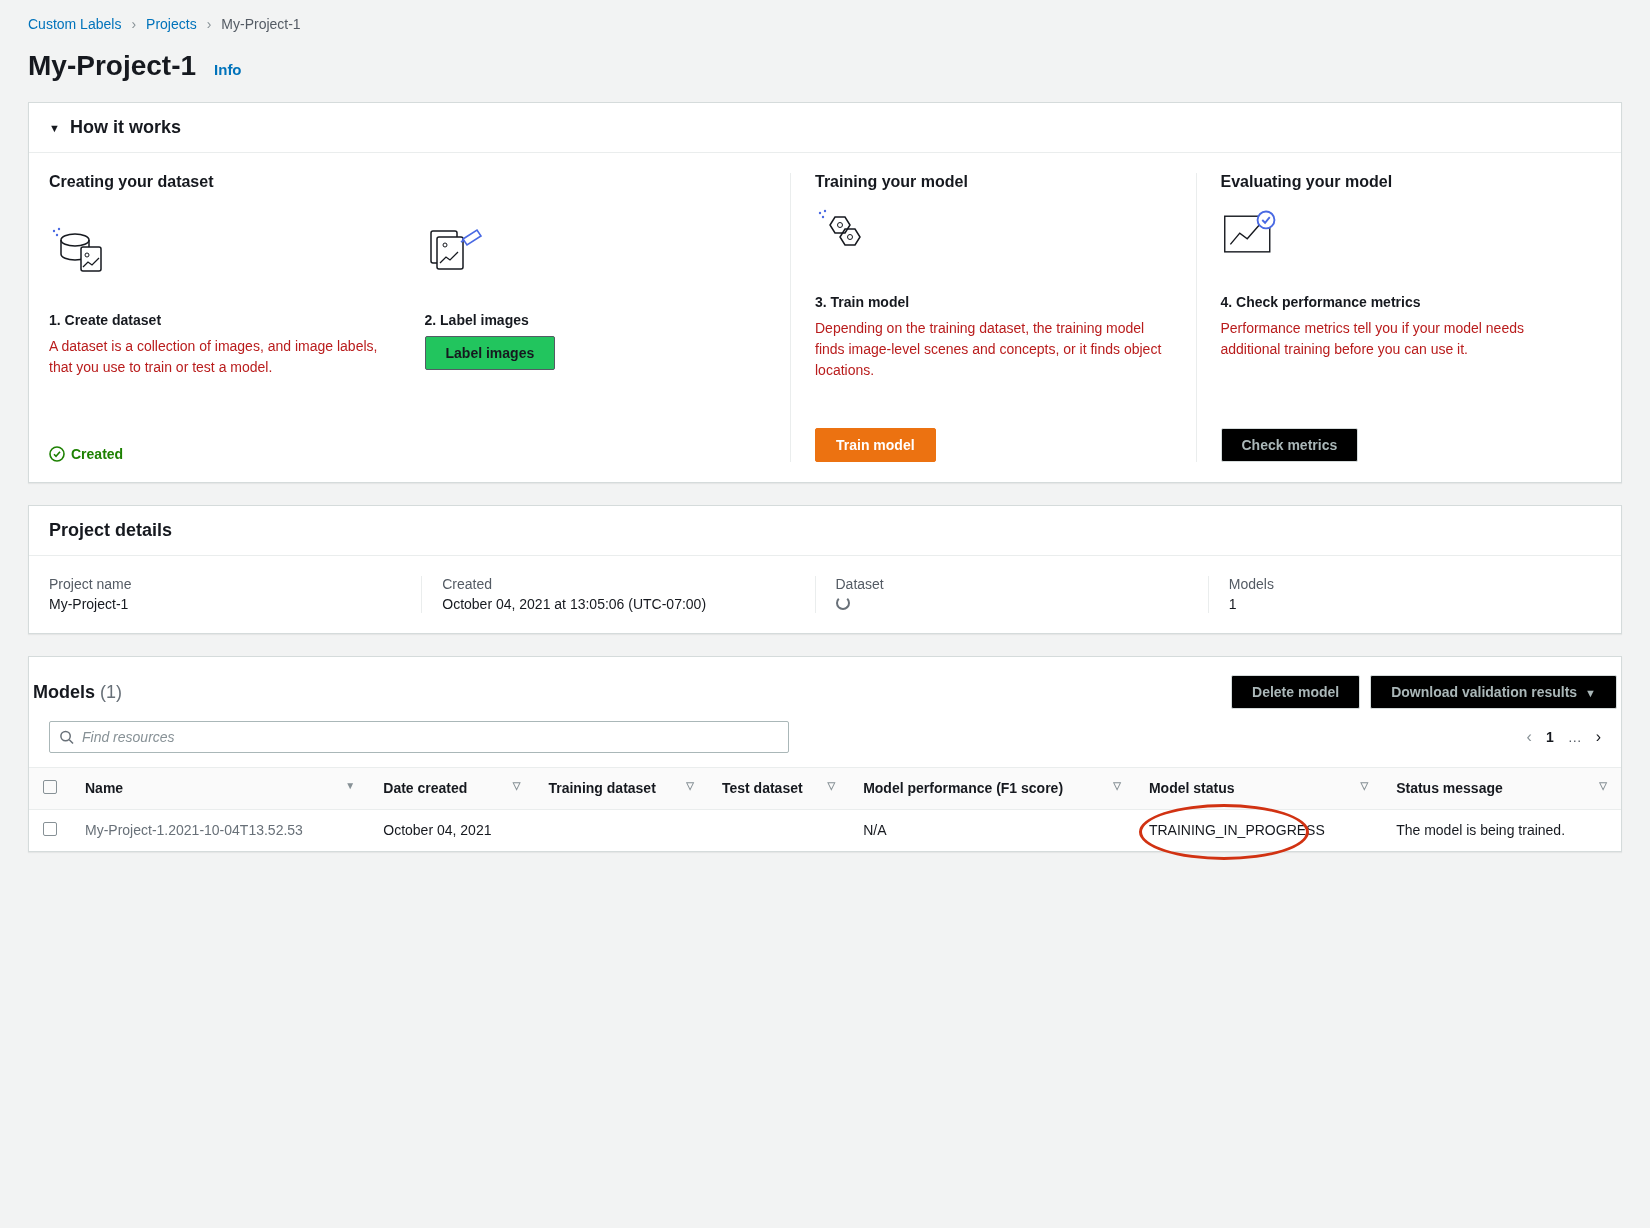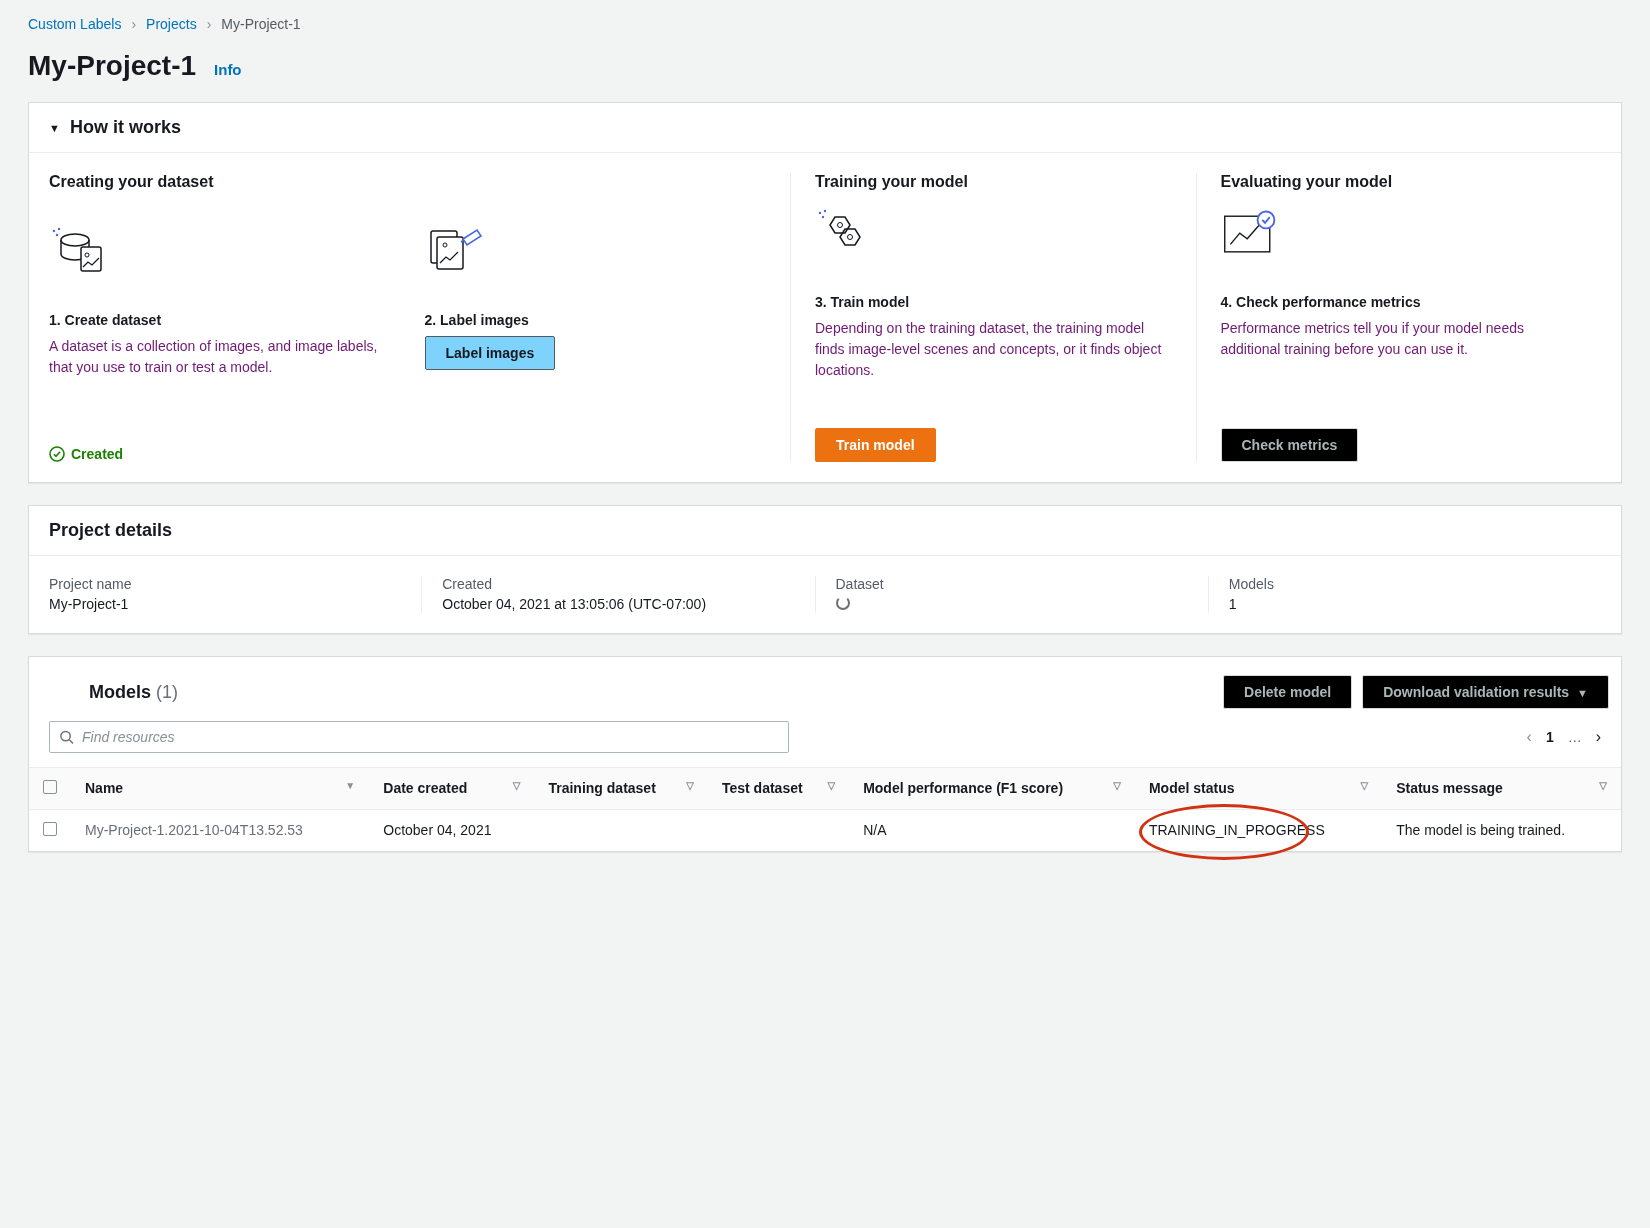--- a/index.html
+++ b/index.html
@@ -31,39 +31,39 @@
 
     
     .hiw-body { padding: 20px; display: flex; }
     .hiw-col { flex: 1; padding: 0 20px 0 0; position: relative; }
     .hiw-col:first-child { flex: 2; display: flex; gap: 18px; }
     .hiw-col:first-child .hiw-sub { flex: 1; }
     .hiw-col:not(:first-child) { border-left: 1px solid #eaeded; padding-left: 24px; }
     .hiw-section-title { font-size: 16px; font-weight: 700; margin-bottom: 16px; }
     .hiw-icon { width: 60px; height: 55px; margin-bottom: 14px; display: flex; align-items: center; justify-content: center; }
     .hiw-step-title { font-weight: 700; margin-bottom: 8px; margin-top: 32px; }
-    .hiw-step-desc { color: #701a75; line-height: 1.5; margin-bottom: 20px; min-height: 90px; }
+    .hiw-step-desc { color: #b91c1c; line-height: 1.5; margin-bottom: 20px; min-height: 90px; }
     .hiw-action { margin-top: auto; }
 
-    .btn { display: inline-block; padding: 8px 20px; border: 1px solid #545b64; background: #7dd3fc; color: #16191f; font-weight: 600; border-radius: 2px; cursor: pointer; font-size: 14px; }
+    .btn { display: inline-block; padding: 8px 20px; border: 1px solid #545b64; background: #22c55e; color: #16191f; font-weight: 600; border-radius: 2px; cursor: pointer; font-size: 14px; }
     .btn-primary { background: #ec7211; border-color: #ec7211; color: #fff; }
     .btn-disabled { color: #aab7b8; border-color: #d5dbdb; cursor: default; background: #000000; }
     .created-status { color: #1d8102; font-weight: 600; display: flex; align-items: center; gap: 6px; }
     .created-status svg { width: 16px; height: 16px; }
 
     
     .pd-body { padding: 20px; display: flex; }
     .pd-item { flex: 1; padding-right: 20px; }
     .pd-item:not(:first-child) { border-left: 1px solid #eaeded; padding-left: 20px; }
     .pd-label { color: #545b64; margin-bottom: 4px; }
     .pd-value { color: #16191f; }
     .spinner { width: 14px; height: 14px; border: 2px solid #687078; border-top-color: transparent; border-radius: 50%; display: inline-block; }
 
     
-    .models-header { display: flex; align-items: center; justify-content: space-between; padding: 18px 12px 12px; margin-left: 48px; }
+    .models-header { display: flex; align-items: center; justify-content: space-between; padding: 18px 4px 12px; }
     .models-actions { display: flex; gap: 10px; }
     .models-controls { padding: 0 20px 14px; display: flex; align-items: center; justify-content: space-between; gap: 20px; }
     .search-wrap { flex: 1; max-width: 740px; position: relative; }
     .search-wrap svg { position: absolute; left: 10px; top: 50%; transform: translateY(-50%); width: 15px; height: 15px; color: #687078; }
     .search-input { width: 100%; padding: 7px 10px 7px 32px; border: 1px solid #aab7b8; border-radius: 2px; font-size: 14px; color: #687078; }
     .search-input::placeholder { color: #879196; font-style: italic; }
     .pager { display: flex; align-items: center; gap: 14px; color: #545b64; }
     .pager .page-num { font-weight: 700; color: #16191f; }
     .pager-btn { color: #879196; cursor: pointer; font-size: 16px; }
 

